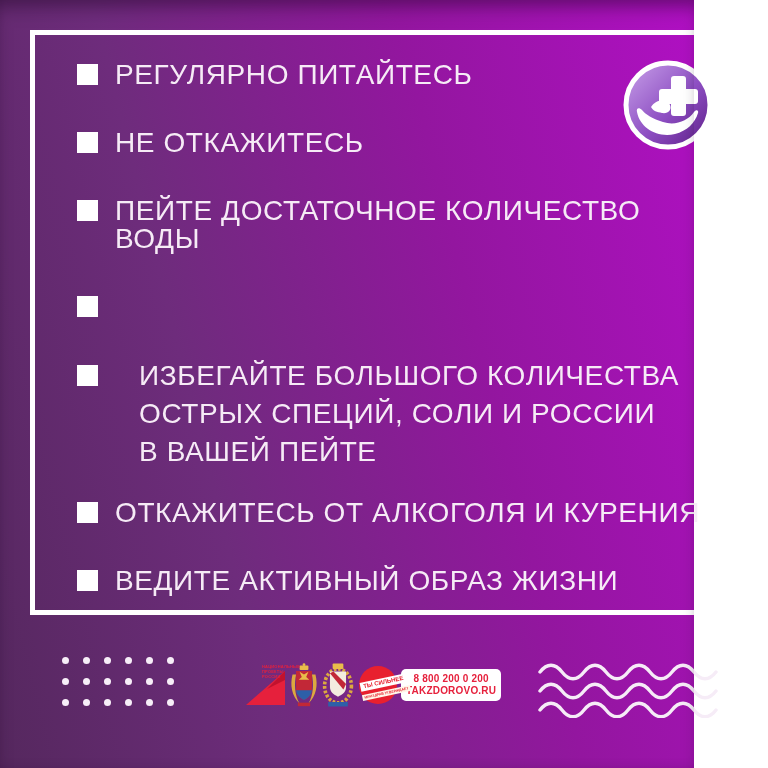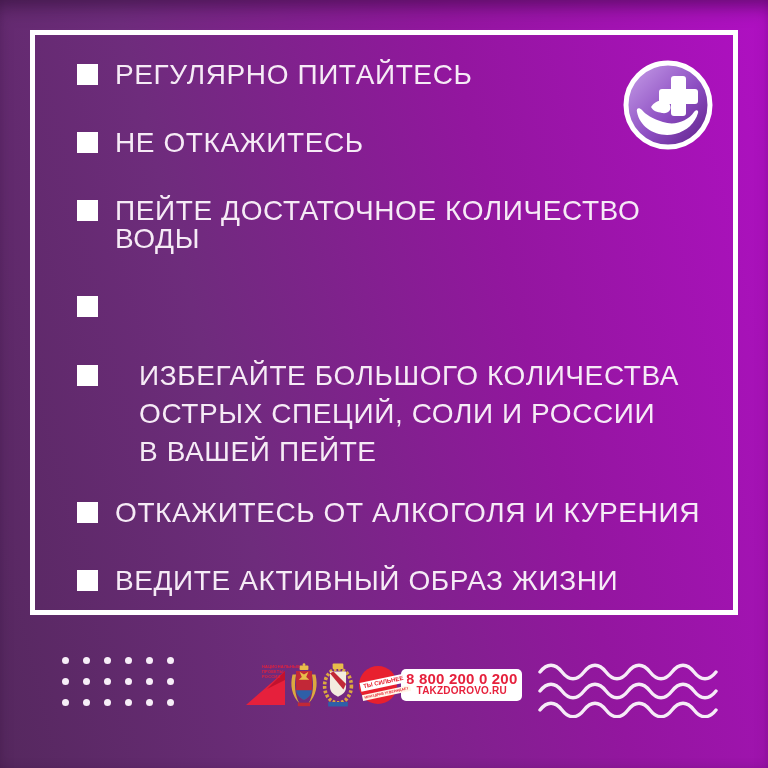--- a/index.html
+++ b/index.html
@@ -1,17 +1,17 @@
 <!DOCTYPE html>
 <html><head>
 <meta charset="utf-8">
 <style>
   html,body{margin:0;padding:0;width:768px;height:768px;overflow:hidden;
     font-family:"Liberation Sans", sans-serif;}
-  .canvas{position:relative;width:768px;height:768px;
+  .canvas{position:relative;width:694px;height:768px;
     background:linear-gradient(76deg,#55285e 0%,#6e2c7c 32%,#93169f 66%,#b010c3 100%);}
   .vignette{position:absolute;inset:0;pointer-events:none;
     box-shadow:inset 0 14px 18px -8px rgba(30,5,35,.5), inset 0 -6px 14px -10px rgba(30,5,35,.3);}
 
   
   .frame{position:absolute;left:30px;top:30px;width:708px;height:585px;
     border:5px solid #ffffff;box-sizing:border-box;}
   .tips{display:flex;flex-direction:column;gap:40px;padding:26px 8px 0 42px;}
   .tip{display:flex;align-items:flex-start;color:#f6ebf6;font-size:28px;
     line-height:28px;letter-spacing:.6px;font-weight:400;}
@@ -39,21 +39,21 @@
   .tycircle{position:relative;width:38px;height:38px;border-radius:50%;
     background:#e8202e;flex:none;margin:0 2px;}
   .tycircle .band1{position:absolute;left:1px;top:12px;background:#ffffff;color:#e8202e;
     font-weight:bold;font-size:6px;line-height:7px;padding:1px 3px;
     transform:rotate(-12deg);white-space:nowrap;}
   .tycircle .band2{position:absolute;left:3px;top:24px;background:#fff6e8;color:#e8202e;
     font-weight:bold;font-size:3.5px;line-height:4px;padding:1px 2px;
     transform:rotate(-12deg);white-space:nowrap;}
   .hotline{background:#ffffff;border-radius:5px;padding:4px 5px;text-align:center;
     color:#e6203c;font-weight:bold;flex:none;}
-  .hotline .phone{font-size:15px;line-height:12px;letter-spacing:.2px;}
+  .hotline .phone{font-size:10px;line-height:12px;letter-spacing:.2px;}
   .hotline .site{font-size:10px;line-height:12px;letter-spacing:.2px;}
 </style>
 </head>
 <body>
 
 <div class="canvas">
 
   <div class="frame">
     <div class="tips">
 

